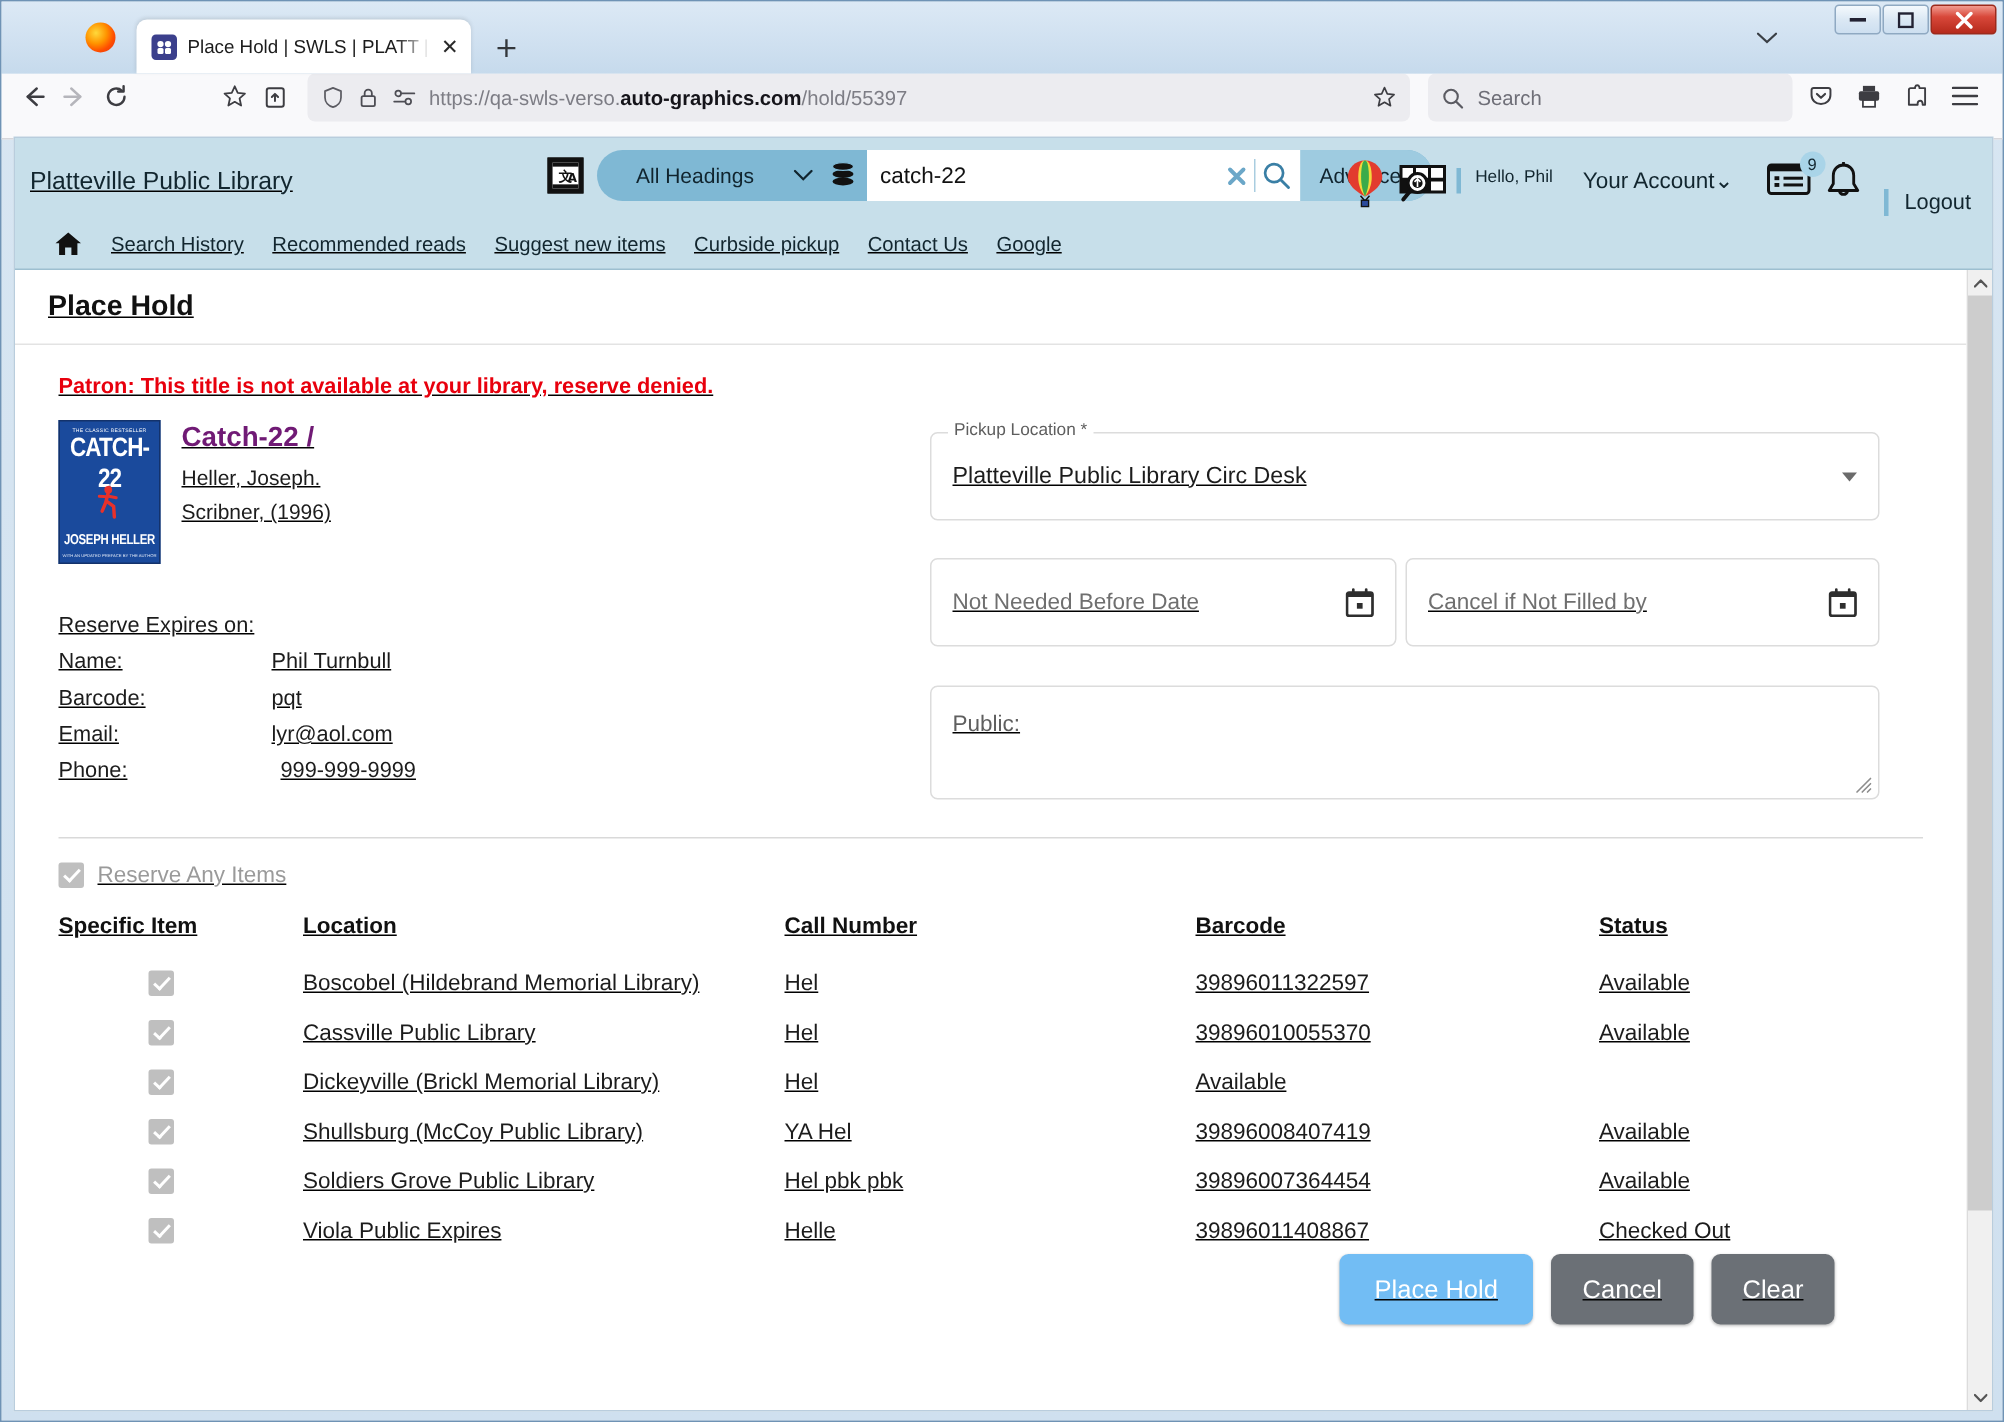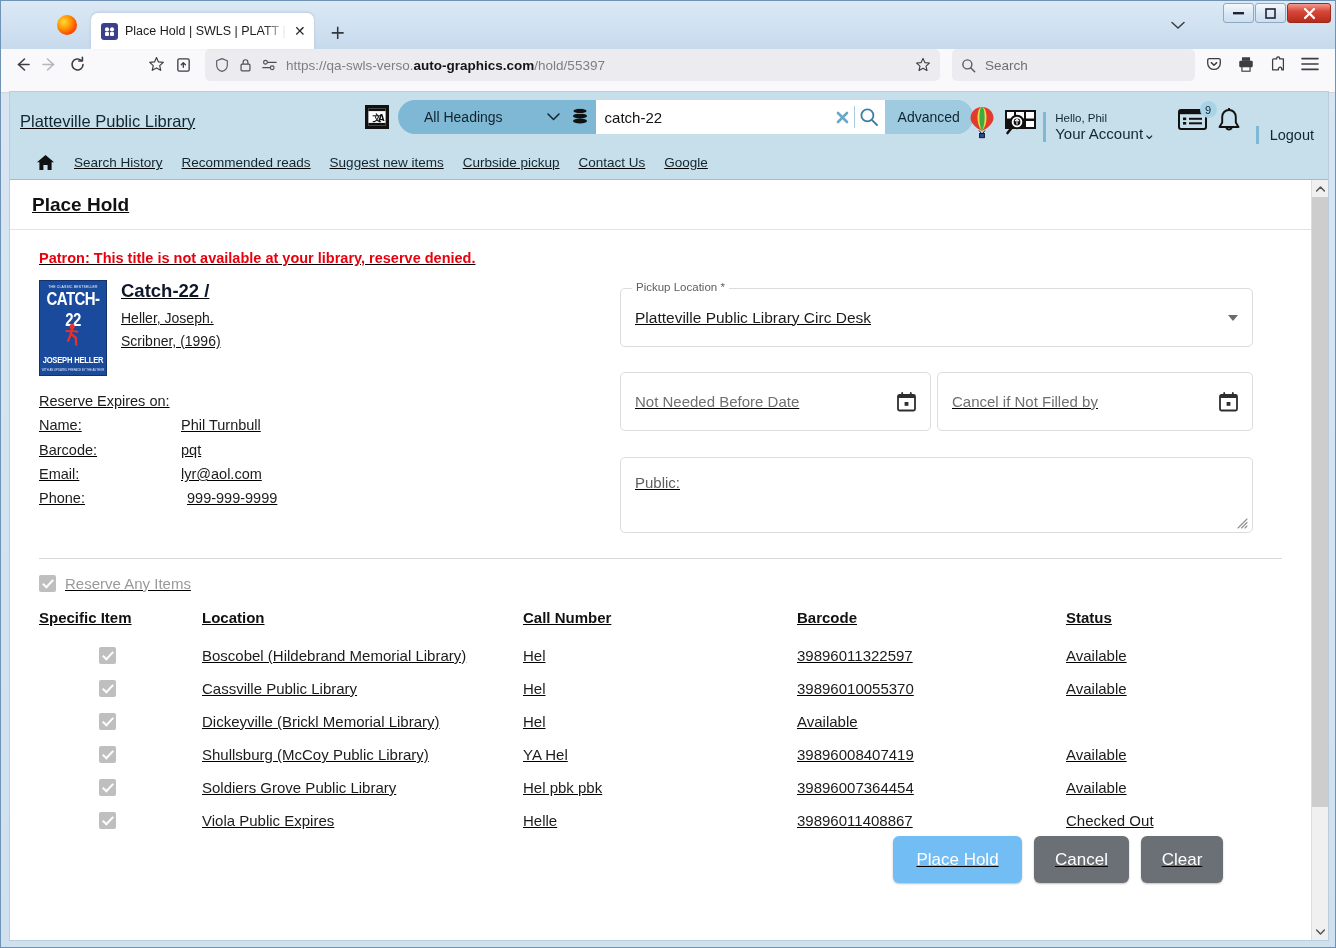--- a/index.html
+++ b/index.html
@@ -152,21 +152,21 @@
     display: flex; align-items: center; justify-content: center;
     border: 2px solid #111; letter-spacing: -1px;
     font-family: "DejaVu Sans", sans-serif;
   }
   #search-box-wrap {
     display: flex; align-items: center;
     background: #7fb8d4; border-radius: 20px;
     height: 34px; padding-left: 4px;
   }
   #headings-select {
-    display: flex; align-items: center; gap: 44px;
+    display: flex; align-items: center; gap: 26px;
     padding: 0 12px 0 22px; font-size: 14px; color: #10242e;
     cursor: pointer; white-space: nowrap;
   }
   #db-icon { margin-right: 8px; display:flex; align-items:center; cursor:pointer; }
   #query-input-wrap {
     background: #fff; height: 34px; width: 289px;
     display: flex; align-items: center;
     padding: 0 6px 0 9px; gap: 4px;
   }
   #query-value { flex: 1; font-size: 15px; color: #111; }
@@ -177,23 +177,23 @@
     background: #9ecbe0; color: #10242e; font-size: 14px;
     padding: 0 13px; height: 34px; display: flex; align-items: center;
     border-radius: 0 20px 20px 0; cursor: pointer;
   }
   #account-cluster {
     position: absolute; right: 14px; top: 6px;
     display: flex; align-items: flex-start; gap: 0px;
   }
   .hdr-icon { cursor: pointer; display: flex; align-items: center; justify-content: center; }
   #account-block {
-    display: flex; flex-direction: column;
+    display: flex; 
     padding-left: 9px; margin-left: 6px; margin-top: 14px;
-    border-left: 3px solid #7fb8d4; line-height: 1.15;
+    border-left: 3px solid #7fb8d4; line-height: 1.15; gap: 20px;
   }
   #hello-text { font-size: 11.5px; color: #12262f; }
   #your-account { font-size: 15px; color: #12262f; cursor: pointer; }
   #logout-block {
     margin-top: 28px; margin-left: 14px;
     padding-left: 11px; border-left: 3px solid #7fb8d4;
   }
   #logout-link { font-size: 14.5px; color: #12262f; cursor: pointer; }
   #badge-9 {
     position: absolute; top: -7px; right: -9px;
@@ -258,24 +258,24 @@
   #cover .c-author {
     position: absolute; bottom: 11px; left: 0; right: 0;
     text-align: center; color: #fff;
     font-size: 7.6px; font-weight: bold;
     transform: scaleY(1.25); letter-spacing: -.2px;
   }
   #cover .c-bottom {
     position: absolute; bottom: 3px; left: 0; right: 0;
     text-align: center; color: #dfe7f5; font-size: 2.8px;
   }
-  #bib-title { font-size: 18.5px; font-weight: bold; color: #0f172a; margin-bottom: 5px; }
+  #bib-title { font-size: 18.5px; font-weight: bold; color: #701a75; margin-bottom: 5px; }
   #bib-author, #bib-pub { font-size: 14px; color: #1c1c1c; line-height: 1.65; }
 
-  #patron-info { margin-top: 13px; }
+  #patron-info { margin-top: 29px; }
   .pi-row { display: flex; font-size: 14.5px; color: #1c1c1c; line-height: 1.68; }
   .pi-label { width: 142px; flex: 0 0 142px; }
   .pi-value { }
 
   
   #right-col { flex: 1; padding-left: 21px; padding-top: 8px; }
   .mat-field {
     border: 1px solid #dcdcdc; border-radius: 5px;
     background: #fff; position: relative;
     height: 59px; display: flex; align-items: center;

